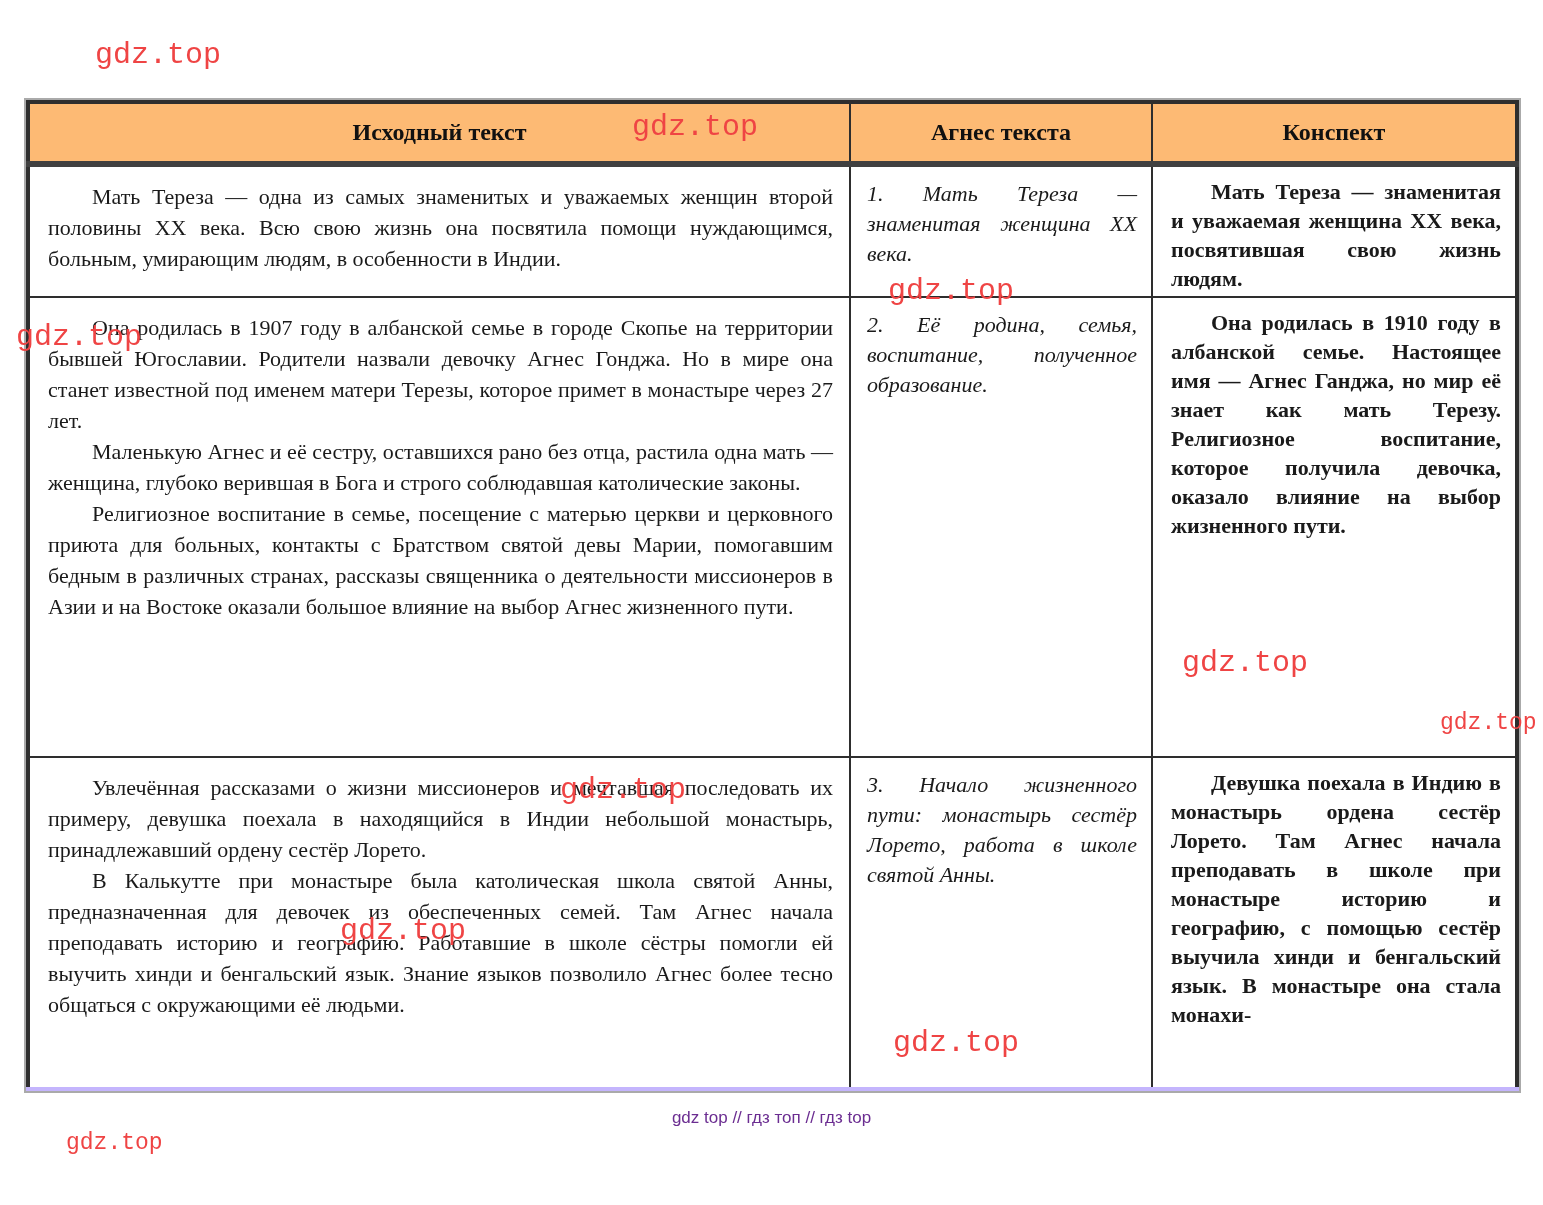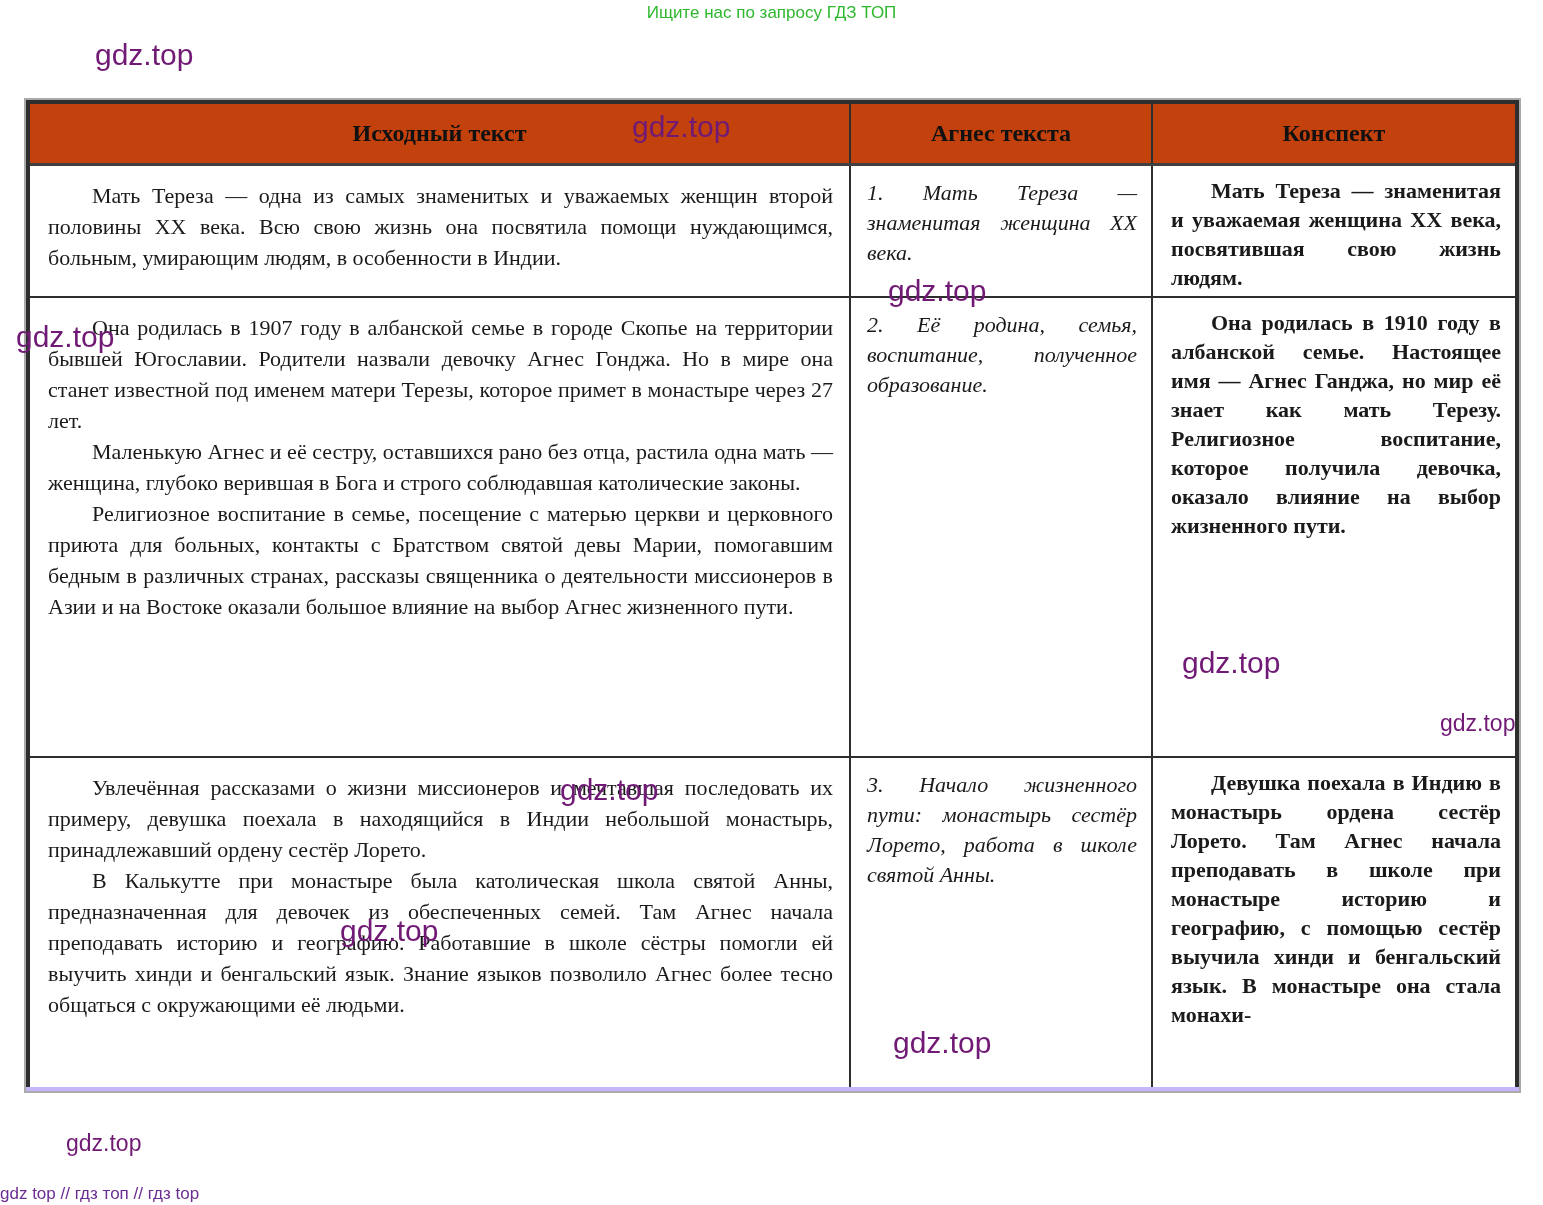--- a/index.html
+++ b/index.html
@@ -25,22 +25,22 @@
     position: absolute;
     top: 42px; left: 0; width: 100%;
     text-align: center;
     font-weight: bold;
     font-size: 31px;
     letter-spacing: 1px;
     color: #111;
   }
   .wm {
     position: absolute;
-    font-family: Liberation Sans, sans-serif;
-    color: #701a75;
+    font-family: Liberation Mono, monospace;
+    color: #ef4444;
     font-size: 30px;
     white-space: nowrap;
     z-index: 5;
     line-height: 1;
   }
   .wm.small { font-size: 23px; }
   table.doc {
     position: absolute;
     left: 26px; top: 100px;
     width: 1489px;
@@ -51,28 +51,28 @@
   }
   table.doc col.c1 { width: 822px; }
   table.doc col.c2 { width: 302px; }
   table.doc col.c3 { width: 365px; }
   table.doc th, table.doc td {
     border: 2px solid #2e2e2e;
     vertical-align: top;
     overflow: hidden;
   }
   table.doc th {
-    background: #c2410c;
+    background: #fdba74;
     height: 62px;
     font-size: 24px;
     font-weight: bold;
     text-align: center;
     vertical-align: middle;
     border-top: 4px solid #2e2e2e;
-    border-bottom: 3px solid #404040;
+    border-bottom: 6px solid #404040;
     color: #111;
   }
   table.doc th:first-child, table.doc td:first-child { border-left: 4px solid #2e2e2e; }
   table.doc th:last-child,  table.doc td:last-child  { border-right: 4px solid #2e2e2e; }
   tr.last td { border-bottom: 4px solid #c4b5fd; }
   td.src {
     padding: 14px 16px 0 18px;
     font-size: 22px;
     line-height: 31px;
     text-align: justify;
@@ -90,33 +90,32 @@
     font-size: 22px;
     line-height: 29px;
     text-align: justify;
   }
   td.sum p { text-indent: 40px; font-weight: bold; }
   tr.r1 { height: 133px; }
   tr.r2 { height: 460px; }
   tr.r3 { height: 332px; }
   .footer {
     position: absolute;
-    top: 1184px; left: 0; width: 100%;
-    text-align: left;
+    top: 1108px; left: 0; width: 100%;
+    text-align: center;
     font-family: "Liberation Sans", sans-serif;
     font-size: 17px;
     color: #6b2d91;
   }
 </style>
 </head>
 <body>
 
 <div class="page">
 
-  <div class="banner">Ищите нас по запросу ГДЗ ТОП</div>
 
 
   <table class="doc">
     <colgroup>
         <col class="c1">
         <col class="c2">
         <col class="c3">
       </colgroup>
     <tbody>
         <tr>

